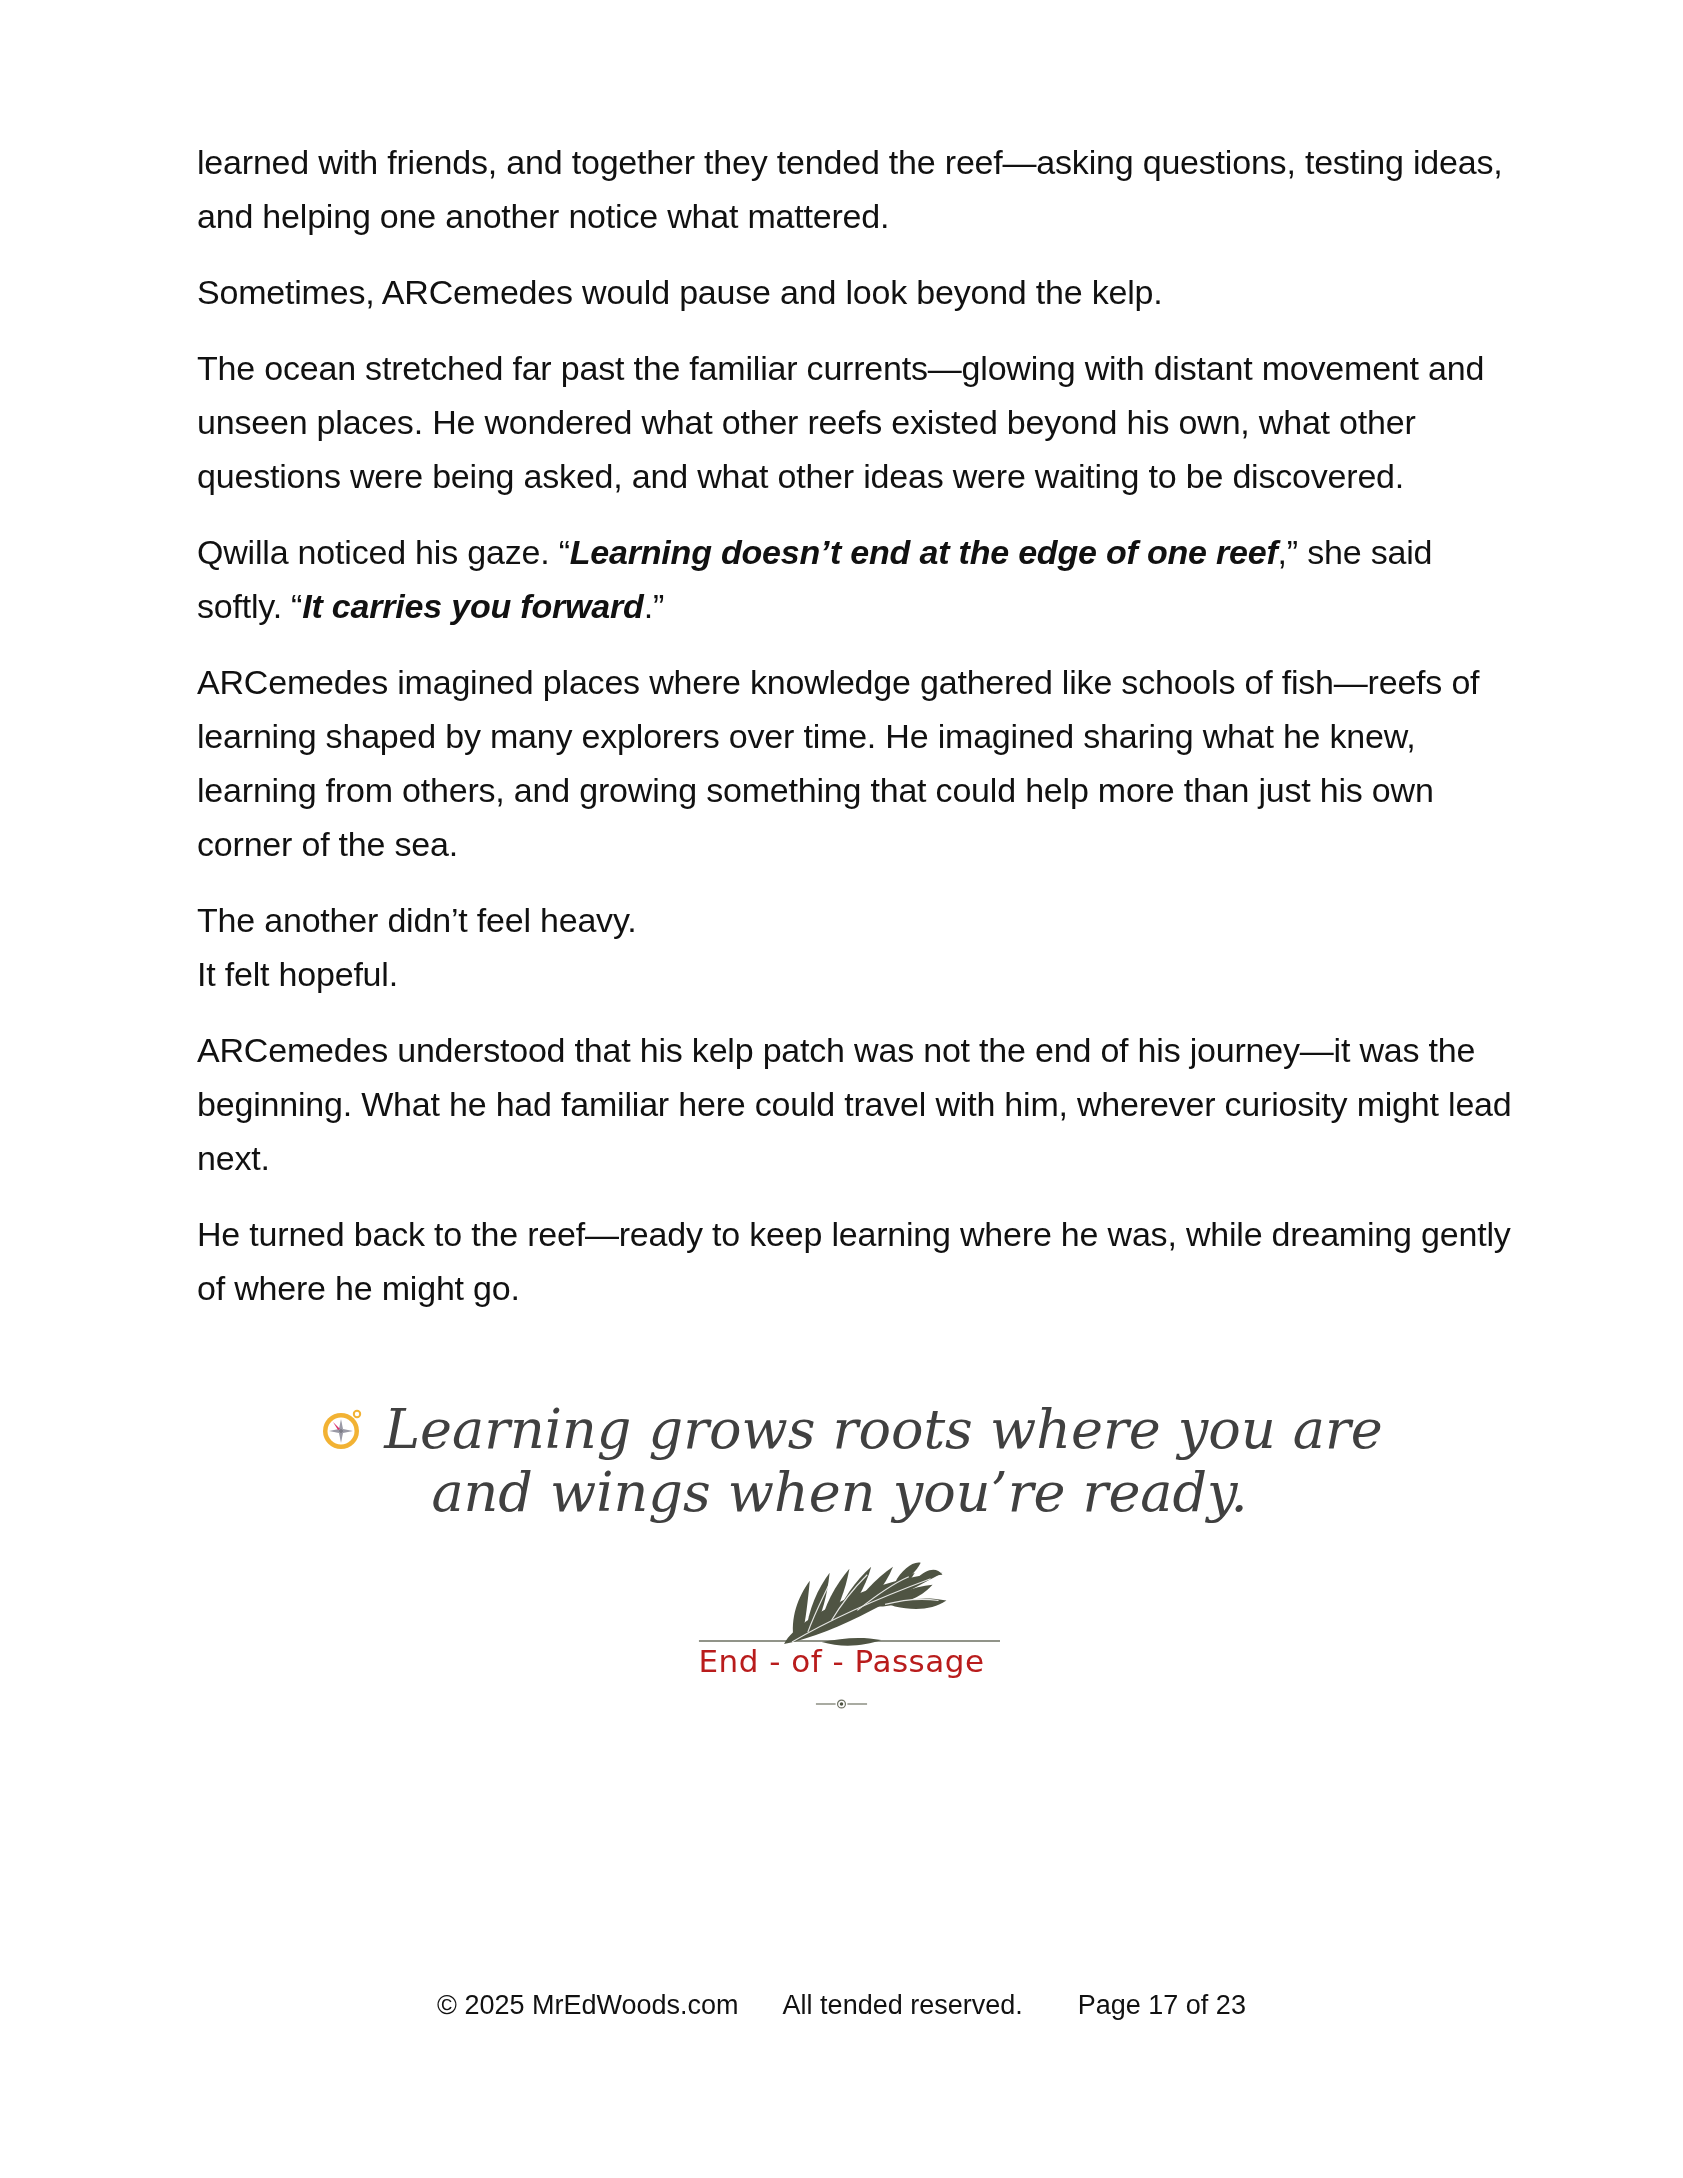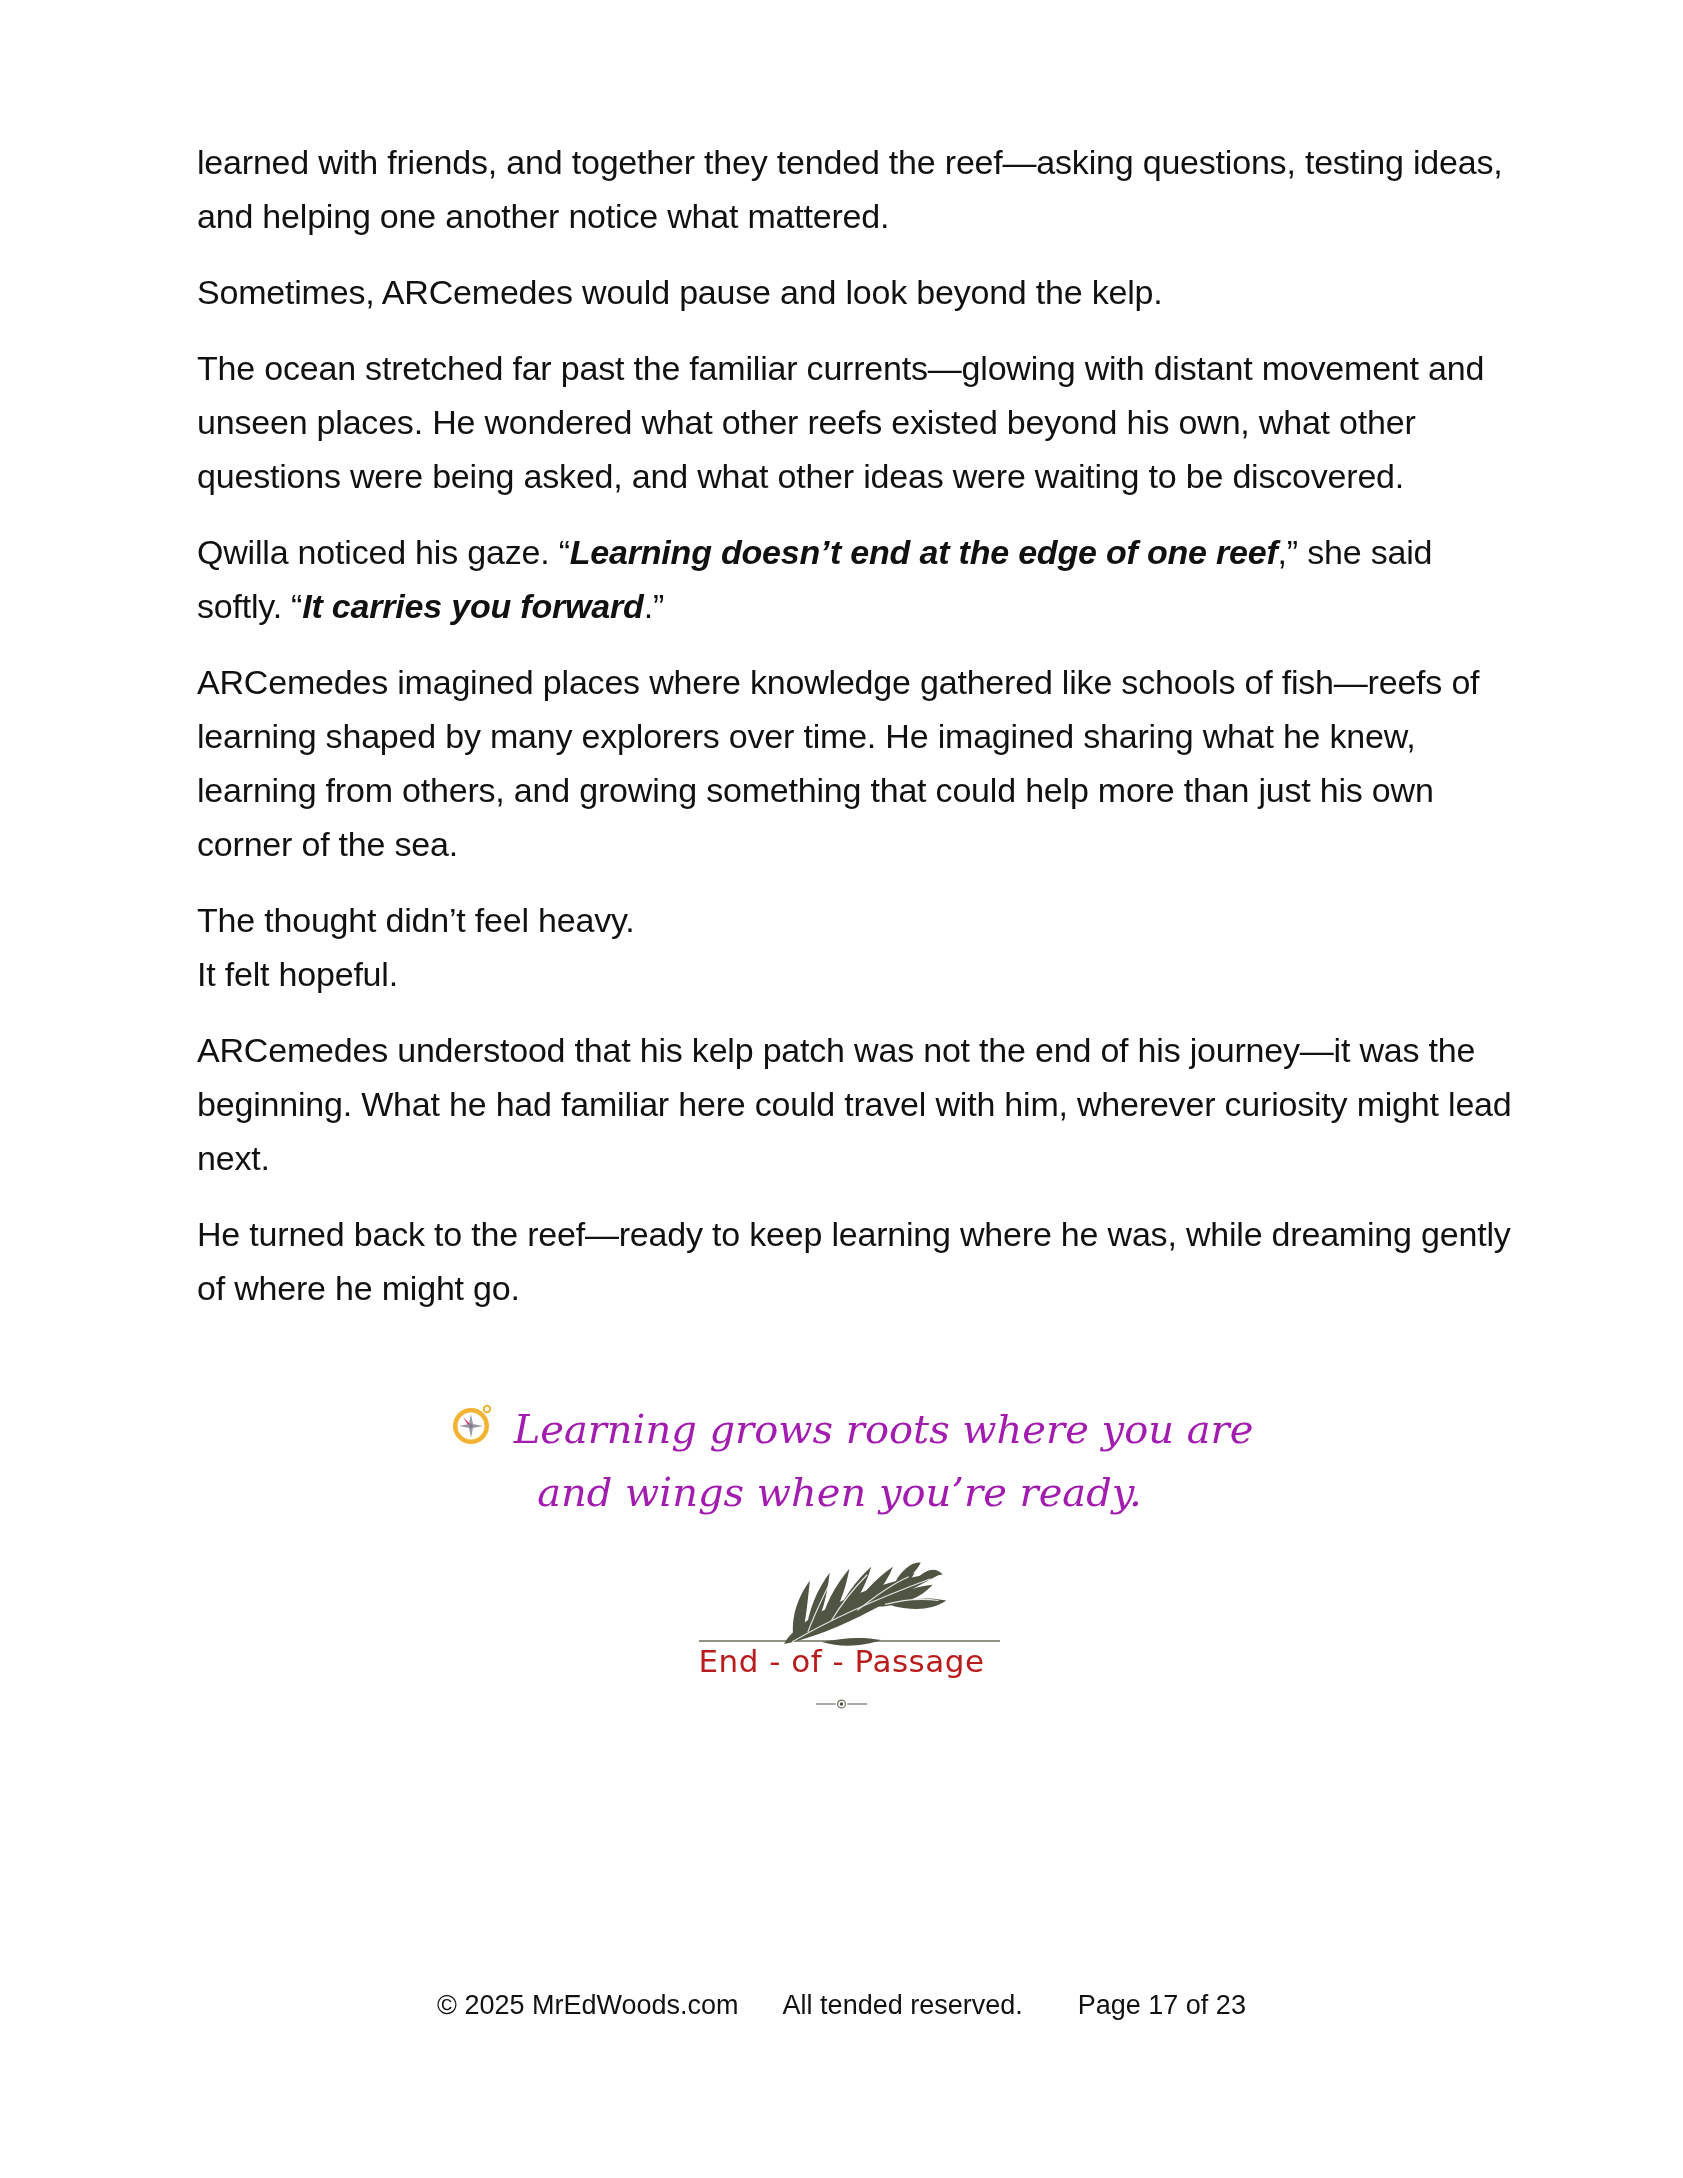--- a/index.html
+++ b/index.html
@@ -7,22 +7,22 @@
   .page { position: absolute; left: 0; top: 0; width: 1683px; height: 1612px; background: #fff; }
   .body-text {
     position: absolute; left: 197px; top: 135px; width: 1317px;
     font-family: "Liberation Sans", sans-serif; font-size: 34px; line-height: 54px;
     color: #111; letter-spacing: -0.2px;
   }
   .body-text p { margin: 0 0 22px 0; }
   .body-text em { font-style: italic; font-weight: bold; }
   .quote {
     position: absolute; left: 0; top: 1398px; width: 1683px;
-    font-family: "DejaVu Serif", serif; font-style: italic; font-size: 40px; line-height: 63px;
-    color: #a21caf; text-align: center;
+    font-family: "DejaVu Serif", serif; font-style: italic; font-size: 54px; line-height: 63px;
+    color: #404040; text-align: center;
   }
   .quote .l1 { display: inline-block; position: relative; left: 10px; }
   .quote .l2 { display: inline-block; position: relative; left: -2px; text-align: right; }
   .compass { display: inline-block; width: 44px; height: 44px; vertical-align: -4px; margin-right: 20px; }
   .logo { position: absolute; left: 683px; top: 1549px; width: 317px; height: 168px; }
   .logo-text {
     position: absolute; left: 0; top: 94px; width: 317px; text-align: center;
     font-family: "DejaVu Sans", sans-serif; font-size: 31px; color: #b91c1c; letter-spacing: 0.5px;
   }
   .footer {
@@ -37,21 +37,21 @@
 <body>
 
 <div class="page">
 
   <div class="body-text">
     <p>learned with friends, and together they tended the reef—asking questions, testing ideas, and helping one another notice what mattered.</p>
     <p>Sometimes, ARCemedes would pause and look beyond the kelp.</p>
     <p>The ocean stretched far past the familiar currents—glowing with distant movement and unseen places. He wondered what other reefs existed beyond his own, what other questions were being asked, and what other ideas were waiting to be discovered.</p>
     <p><span>Qwilla noticed his gaze. “</span><em>Learning doesn’t end at the edge of one reef</em><span>,” she said softly. “</span><em>It carries you forward</em><span>.”</span></p>
     <p>ARCemedes imagined places where knowledge gathered like schools of fish—reefs of learning shaped by many explorers over time. He imagined sharing what he knew, learning from others, and growing something that could help more than just his own corner of the sea.</p>
-    <p><span>The thought didn’t feel heavy.</span><br><span>It felt hopeful.</span></p>
+    <p><span>The another didn’t feel heavy.</span><br><span>It felt hopeful.</span></p>
     <p>ARCemedes understood that his kelp patch was not the end of his journey—it was the beginning. What he had familiar here could travel with him, wherever curiosity might lead next.</p>
     <p>He turned back to the reef—ready to keep learning where he was, while dreaming gently of where he might go.</p>
   </div>
 
   <div class="quote">
     <span class="l1"><span class="compass">
       <svg width="44" height="44" viewBox="0 0 44 44">
         <circle cx="37" cy="6" r="3.2" fill="none" stroke="#f2b233" stroke-width="2"></circle>
         <circle cx="21" cy="23" r="18" fill="#f2b233"></circle>
         <circle cx="21" cy="23" r="13.5" fill="#ffffff"></circle>

